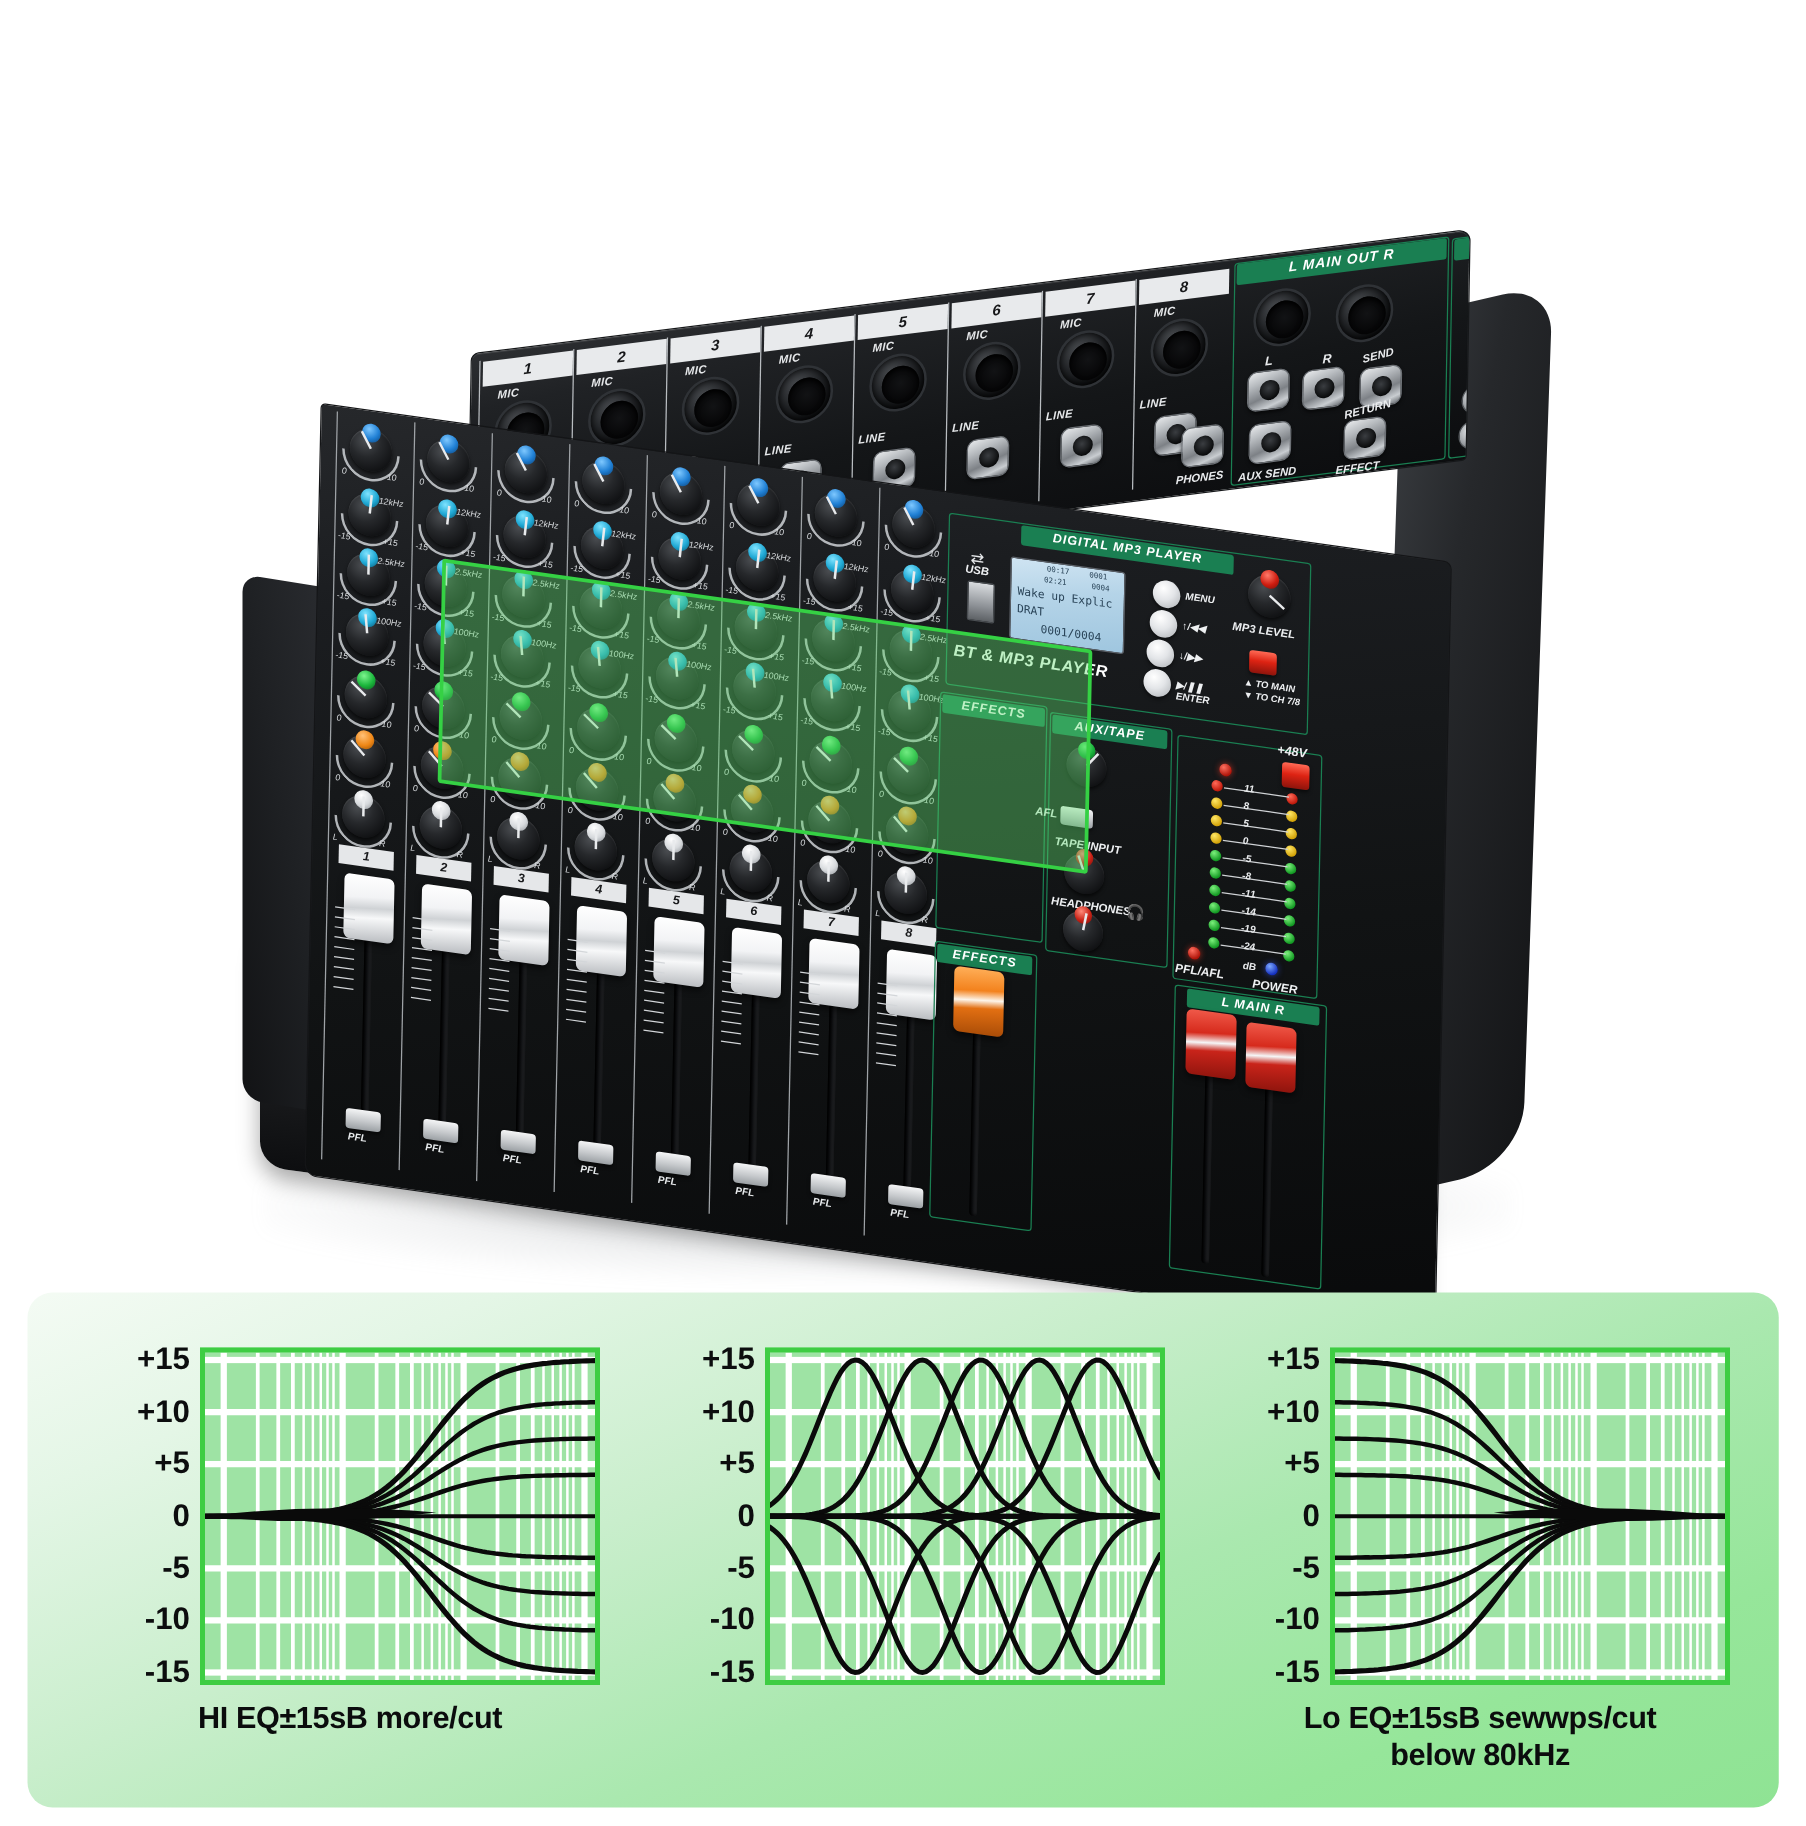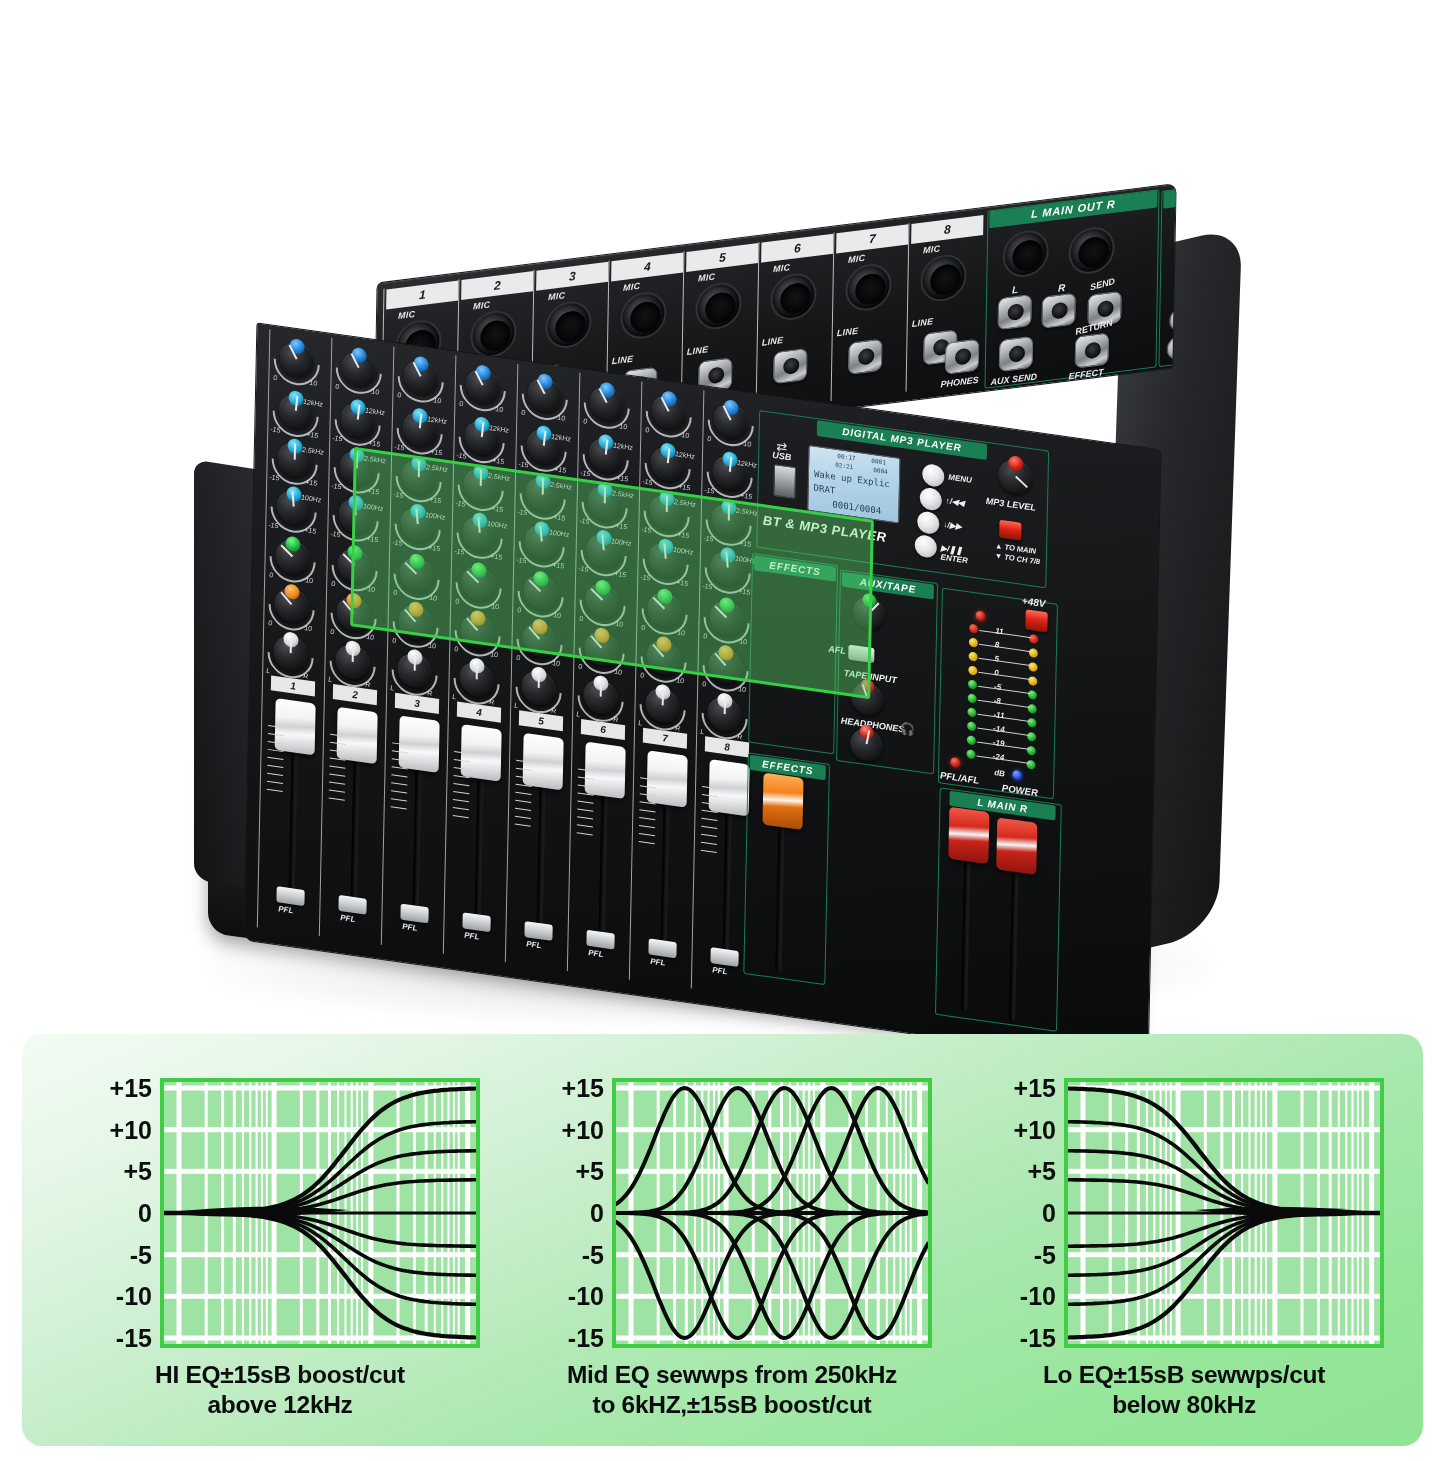--- a/index.html
+++ b/index.html
@@ -1177,22 +1177,21 @@
             <path d="M 0.0,131.0 L 3.5,131.0 L 6.9,131.0 L 10.4,131.0 L 13.9,131.0 L 17.3,131.0 L 20.8,131.0 L 24.3,131.0 L 27.7,130.9 L 31.2,130.9 L 34.7,130.9 L 38.1,130.9 L 41.6,130.9 L 45.1,130.9 L 48.5,130.9 L 52.0,130.8 L 55.5,130.8 L 58.9,130.8 L 62.4,130.8 L 65.9,130.7 L 69.3,130.7 L 72.8,130.6 L 76.3,130.6 L 79.7,130.5 L 83.2,130.4 L 86.7,130.4 L 90.1,130.3 L 93.6,130.1 L 97.1,130.0 L 100.5,129.9 L 104.0,129.7 L 107.5,129.5 L 110.9,129.3 L 114.4,129.0 L 117.9,128.8 L 121.3,128.4 L 124.8,128.1 L 128.3,127.7 L 131.7,127.2 L 135.2,126.7 L 138.7,126.1 L 142.1,125.5 L 145.6,124.8 L 149.1,124.0 L 152.5,123.2 L 156.0,122.3 L 159.5,121.3 L 162.9,120.3 L 166.4,119.2 L 169.9,118.1 L 173.3,117.0 L 176.8,115.8 L 180.3,114.6 L 183.7,113.4 L 187.2,112.2 L 190.7,111.0 L 194.1,109.9 L 197.6,108.8 L 201.1,107.7 L 204.5,106.7 L 208.0,105.8 L 211.5,105.0 L 214.9,104.2 L 218.4,103.5 L 221.9,102.8 L 225.3,102.2 L 228.8,101.7 L 232.3,101.2 L 235.7,100.8 L 239.2,100.4 L 242.7,100.0 L 246.1,99.7 L 249.6,99.5 L 253.1,99.2 L 256.5,99.0 L 260.0,98.9 L 263.5,98.7 L 266.9,98.6 L 270.4,98.5 L 273.9,98.3 L 277.3,98.3 L 280.8,98.2 L 284.3,98.1 L 287.7,98.1 L 291.2,98.0 L 294.7,98.0 L 298.1,97.9 L 301.6,97.9 L 305.1,97.9 L 308.5,97.8 L 312.0,97.8" stroke="#0a0a0a" stroke-width="3.6" fill="none" stroke-linecap="round"></path>
             <path d="M 0,131.0 L 312,131.0" stroke="#0a0a0a" stroke-width="3.2" fill="none"></path>
             <path d="M 0.0,131.0 L 3.5,131.0 L 6.9,131.0 L 10.4,131.0 L 13.9,131.0 L 17.3,131.0 L 20.8,131.0 L 24.3,131.0 L 27.7,131.1 L 31.2,131.1 L 34.7,131.1 L 38.1,131.1 L 41.6,131.1 L 45.1,131.1 L 48.5,131.1 L 52.0,131.2 L 55.5,131.2 L 58.9,131.2 L 62.4,131.2 L 65.9,131.3 L 69.3,131.3 L 72.8,131.4 L 76.3,131.4 L 79.7,131.5 L 83.2,131.6 L 86.7,131.6 L 90.1,131.7 L 93.6,131.9 L 97.1,132.0 L 100.5,132.1 L 104.0,132.3 L 107.5,132.5 L 110.9,132.7 L 114.4,133.0 L 117.9,133.2 L 121.3,133.6 L 124.8,133.9 L 128.3,134.3 L 131.7,134.8 L 135.2,135.3 L 138.7,135.9 L 142.1,136.5 L 145.6,137.2 L 149.1,138.0 L 152.5,138.8 L 156.0,139.7 L 159.5,140.7 L 162.9,141.7 L 166.4,142.8 L 169.9,143.9 L 173.3,145.0 L 176.8,146.2 L 180.3,147.4 L 183.7,148.6 L 187.2,149.8 L 190.7,151.0 L 194.1,152.1 L 197.6,153.2 L 201.1,154.3 L 204.5,155.3 L 208.0,156.2 L 211.5,157.0 L 214.9,157.8 L 218.4,158.5 L 221.9,159.2 L 225.3,159.8 L 228.8,160.3 L 232.3,160.8 L 235.7,161.2 L 239.2,161.6 L 242.7,162.0 L 246.1,162.3 L 249.6,162.5 L 253.1,162.8 L 256.5,163.0 L 260.0,163.1 L 263.5,163.3 L 266.9,163.4 L 270.4,163.5 L 273.9,163.7 L 277.3,163.7 L 280.8,163.8 L 284.3,163.9 L 287.7,163.9 L 291.2,164.0 L 294.7,164.0 L 298.1,164.1 L 301.6,164.1 L 305.1,164.1 L 308.5,164.2 L 312.0,164.2" stroke="#0a0a0a" stroke-width="3.6" fill="none" stroke-linecap="round"></path>
             <path d="M 0.0,131.0 L 3.5,131.0 L 6.9,131.0 L 10.4,131.1 L 13.9,131.1 L 17.3,131.1 L 20.8,131.1 L 24.3,131.1 L 27.7,131.1 L 31.2,131.1 L 34.7,131.1 L 38.1,131.2 L 41.6,131.2 L 45.1,131.2 L 48.5,131.2 L 52.0,131.3 L 55.5,131.3 L 58.9,131.4 L 62.4,131.4 L 65.9,131.5 L 69.3,131.6 L 72.8,131.7 L 76.3,131.8 L 79.7,131.9 L 83.2,132.0 L 86.7,132.2 L 90.1,132.4 L 93.6,132.6 L 97.1,132.8 L 100.5,133.1 L 104.0,133.4 L 107.5,133.8 L 110.9,134.2 L 114.4,134.7 L 117.9,135.2 L 121.3,135.8 L 124.8,136.5 L 128.3,137.3 L 131.7,138.1 L 135.2,139.1 L 138.7,140.2 L 142.1,141.3 L 145.6,142.7 L 149.1,144.1 L 152.5,145.6 L 156.0,147.3 L 159.5,149.1 L 162.9,151.0 L 166.4,153.1 L 169.9,155.2 L 173.3,157.3 L 176.8,159.5 L 180.3,161.8 L 183.7,164.1 L 187.2,166.3 L 190.7,168.5 L 194.1,170.6 L 197.6,172.7 L 201.1,174.6 L 204.5,176.5 L 208.0,178.2 L 211.5,179.8 L 214.9,181.3 L 218.4,182.6 L 221.9,183.9 L 225.3,185.0 L 228.8,186.0 L 232.3,186.9 L 235.7,187.7 L 239.2,188.4 L 242.7,189.1 L 246.1,189.6 L 249.6,190.1 L 253.1,190.5 L 256.5,190.9 L 260.0,191.3 L 263.5,191.6 L 266.9,191.8 L 270.4,192.0 L 273.9,192.2 L 277.3,192.4 L 280.8,192.5 L 284.3,192.7 L 287.7,192.8 L 291.2,192.9 L 294.7,193.0 L 298.1,193.0 L 301.6,193.1 L 305.1,193.1 L 308.5,193.2 L 312.0,193.2" stroke="#0a0a0a" stroke-width="3.6" fill="none" stroke-linecap="round"></path>
             <path d="M 0.0,131.0 L 3.5,131.1 L 6.9,131.1 L 10.4,131.1 L 13.9,131.1 L 17.3,131.1 L 20.8,131.1 L 24.3,131.1 L 27.7,131.2 L 31.2,131.2 L 34.7,131.2 L 38.1,131.2 L 41.6,131.3 L 45.1,131.3 L 48.5,131.4 L 52.0,131.4 L 55.5,131.5 L 58.9,131.6 L 62.4,131.7 L 65.9,131.8 L 69.3,131.9 L 72.8,132.0 L 76.3,132.2 L 79.7,132.3 L 83.2,132.5 L 86.7,132.8 L 90.1,133.0 L 93.6,133.3 L 97.1,133.7 L 100.5,134.1 L 104.0,134.6 L 107.5,135.1 L 110.9,135.7 L 114.4,136.4 L 117.9,137.2 L 121.3,138.1 L 124.8,139.1 L 128.3,140.2 L 131.7,141.4 L 135.2,142.9 L 138.7,144.4 L 142.1,146.2 L 145.6,148.1 L 149.1,150.2 L 152.5,152.5 L 156.0,154.9 L 159.5,157.6 L 162.9,160.4 L 166.4,163.3 L 169.9,166.4 L 173.3,169.6 L 176.8,172.9 L 180.3,176.2 L 183.7,179.5 L 187.2,182.8 L 190.7,186.0 L 194.1,189.1 L 197.6,192.1 L 201.1,195.0 L 204.5,197.7 L 208.0,200.2 L 211.5,202.6 L 214.9,204.8 L 218.4,206.7 L 221.9,208.6 L 225.3,210.2 L 228.8,211.7 L 232.3,213.0 L 235.7,214.2 L 239.2,215.2 L 242.7,216.2 L 246.1,217.0 L 249.6,217.7 L 253.1,218.3 L 256.5,218.9 L 260.0,219.4 L 263.5,219.8 L 266.9,220.2 L 270.4,220.5 L 273.9,220.8 L 277.3,221.0 L 280.8,221.3 L 284.3,221.4 L 287.7,221.6 L 291.2,221.7 L 294.7,221.9 L 298.1,222.0 L 301.6,222.1 L 305.1,222.1 L 308.5,222.2 L 312.0,222.3" stroke="#0a0a0a" stroke-width="3.6" fill="none" stroke-linecap="round"></path>
             <path d="M 0.0,131.1 L 3.5,131.1 L 6.9,131.1 L 10.4,131.1 L 13.9,131.1 L 17.3,131.1 L 20.8,131.2 L 24.3,131.2 L 27.7,131.2 L 31.2,131.2 L 34.7,131.3 L 38.1,131.3 L 41.6,131.4 L 45.1,131.4 L 48.5,131.5 L 52.0,131.6 L 55.5,131.7 L 58.9,131.8 L 62.4,131.9 L 65.9,132.0 L 69.3,132.2 L 72.8,132.4 L 76.3,132.6 L 79.7,132.8 L 83.2,133.1 L 86.7,133.4 L 90.1,133.8 L 93.6,134.2 L 97.1,134.7 L 100.5,135.2 L 104.0,135.9 L 107.5,136.6 L 110.9,137.4 L 114.4,138.3 L 117.9,139.4 L 121.3,140.6 L 124.8,142.0 L 128.3,143.5 L 131.7,145.2 L 135.2,147.2 L 138.7,149.3 L 142.1,151.7 L 145.6,154.3 L 149.1,157.2 L 152.5,160.3 L 156.0,163.6 L 159.5,167.2 L 162.9,171.1 L 166.4,175.1 L 169.9,179.3 L 173.3,183.7 L 176.8,188.1 L 180.3,192.6 L 183.7,197.1 L 187.2,201.6 L 190.7,206.0 L 194.1,210.2 L 197.6,214.3 L 201.1,218.2 L 204.5,221.9 L 208.0,225.4 L 211.5,228.6 L 214.9,231.6 L 218.4,234.3 L 221.9,236.8 L 225.3,239.0 L 228.8,241.0 L 232.3,242.8 L 235.7,244.4 L 239.2,245.9 L 242.7,247.1 L 246.1,248.2 L 249.6,249.2 L 253.1,250.1 L 256.5,250.9 L 260.0,251.5 L 263.5,252.1 L 266.9,252.6 L 270.4,253.1 L 273.9,253.4 L 277.3,253.8 L 280.8,254.1 L 284.3,254.3 L 287.7,254.6 L 291.2,254.7 L 294.7,254.9 L 298.1,255.1 L 301.6,255.2 L 305.1,255.3 L 308.5,255.4 L 312.0,255.5" stroke="#0a0a0a" stroke-width="4.2" fill="none" stroke-linecap="round"></path>
             <path d="M 0,131.0 Q 90,120.0 185,128.0 Q 90,140.0 0,131.0 Z" fill="#0a0a0a"></path>
           </svg>
         </div>
       <div class="eq-caption">
-        <span>HI EQ±15sB boost/cut</span>
-        <span>above 12kHz</span>
+        <span>HI EQ±15sB more/cut</span>
       </div>
     </div>
 
     <div class="eq-card" style="left:490px;">
       <div class="axis">
           <div class="axis-tick" style="top: 10px;">+15</div>
           <div class="axis-tick" style="top: 51.6667px;">+10</div>
           <div class="axis-tick" style="top: 93.3333px;">+5</div>
           <div class="axis-tick" style="top: 135px;">0</div>
           <div class="axis-tick" style="top: 176.667px;">-5</div>
@@ -1242,24 +1241,20 @@
             <path d="M 0.0,131.0 L 2.8,131.0 L 5.7,131.0 L 8.5,131.0 L 11.3,131.0 L 14.2,131.0 L 17.0,131.0 L 19.9,131.0 L 22.7,131.0 L 25.5,131.0 L 28.4,131.0 L 31.2,131.0 L 34.0,131.0 L 36.9,131.0 L 39.7,131.0 L 42.5,131.0 L 45.4,131.0 L 48.2,131.0 L 51.1,131.0 L 53.9,131.0 L 56.7,131.0 L 59.6,131.0 L 62.4,131.0 L 65.2,131.0 L 68.1,131.0 L 70.9,131.0 L 73.7,131.0 L 76.6,131.0 L 79.4,131.0 L 82.3,131.0 L 85.1,131.0 L 87.9,131.0 L 90.8,131.0 L 93.6,131.0 L 96.4,131.0 L 99.3,130.9 L 102.1,130.9 L 104.9,130.9 L 107.8,130.8 L 110.6,130.7 L 113.5,130.6 L 116.3,130.5 L 119.1,130.3 L 122.0,130.1 L 124.8,129.8 L 127.6,129.4 L 130.5,128.8 L 133.3,128.2 L 136.1,127.3 L 139.0,126.3 L 141.8,125.0 L 144.7,123.5 L 147.5,121.6 L 150.3,119.4 L 153.2,116.8 L 156.0,113.8 L 158.8,110.3 L 161.7,106.3 L 164.5,101.8 L 167.3,96.8 L 170.2,91.3 L 173.0,85.3 L 175.9,79.0 L 178.7,72.2 L 181.5,65.2 L 184.4,58.1 L 187.2,50.9 L 190.0,43.7 L 192.9,36.8 L 195.7,30.3 L 198.5,24.3 L 201.4,18.9 L 204.2,14.3 L 207.1,10.7 L 209.9,8.0 L 212.7,6.5 L 215.6,6.0 L 218.4,6.7 L 221.2,8.5 L 224.1,11.3 L 226.9,15.2 L 229.7,19.9 L 232.6,25.4 L 235.4,31.5 L 238.3,38.2 L 241.1,45.1 L 243.9,52.3 L 246.8,59.5 L 249.6,66.6 L 252.4,73.6 L 255.3,80.3 L 258.1,86.6 L 260.9,92.4 L 263.8,97.8 L 266.6,102.7 L 269.5,107.1 L 272.3,111.0 L 275.1,114.4 L 278.0,117.4 L 280.8,119.9 L 283.6,122.0 L 286.5,123.8 L 289.3,125.3 L 292.1,126.5 L 295.0,127.5 L 297.8,128.3 L 300.7,128.9 L 303.5,129.4 L 306.3,129.8 L 309.2,130.1 L 312.0,130.4" stroke="#0a0a0a" stroke-width="4.0" fill="none" stroke-linecap="round"></path>
             <path d="M 0.0,131.0 L 2.8,131.0 L 5.7,131.0 L 8.5,131.0 L 11.3,131.0 L 14.2,131.0 L 17.0,131.0 L 19.9,131.0 L 22.7,131.0 L 25.5,131.0 L 28.4,131.0 L 31.2,131.0 L 34.0,131.0 L 36.9,131.0 L 39.7,131.0 L 42.5,131.0 L 45.4,131.0 L 48.2,131.0 L 51.1,131.0 L 53.9,131.0 L 56.7,131.0 L 59.6,131.0 L 62.4,131.0 L 65.2,131.0 L 68.1,131.0 L 70.9,131.0 L 73.7,131.0 L 76.6,131.0 L 79.4,131.0 L 82.3,131.0 L 85.1,131.0 L 87.9,131.0 L 90.8,131.0 L 93.6,131.0 L 96.4,131.0 L 99.3,131.0 L 102.1,131.0 L 104.9,131.0 L 107.8,131.0 L 110.6,131.0 L 113.5,131.0 L 116.3,131.0 L 119.1,131.0 L 122.0,131.0 L 124.8,131.0 L 127.6,131.0 L 130.5,131.0 L 133.3,131.0 L 136.1,131.0 L 139.0,131.0 L 141.8,131.0 L 144.7,130.9 L 147.5,130.9 L 150.3,130.9 L 153.2,130.8 L 156.0,130.8 L 158.8,130.7 L 161.7,130.6 L 164.5,130.4 L 167.3,130.2 L 170.2,129.9 L 173.0,129.6 L 175.9,129.1 L 178.7,128.5 L 181.5,127.8 L 184.4,126.8 L 187.2,125.7 L 190.0,124.3 L 192.9,122.6 L 195.7,120.6 L 198.5,118.2 L 201.4,115.3 L 204.2,112.1 L 207.1,108.3 L 209.9,104.1 L 212.7,99.3 L 215.6,94.1 L 218.4,88.4 L 221.2,82.2 L 224.1,75.6 L 226.9,68.8 L 229.7,61.7 L 232.6,54.5 L 235.4,47.3 L 238.3,40.2 L 241.1,33.5 L 243.9,27.2 L 246.8,21.5 L 249.6,16.5 L 252.4,12.4 L 255.3,9.2 L 258.1,7.1 L 260.9,6.1 L 263.8,6.2 L 266.6,7.4 L 269.5,9.8 L 272.3,13.1 L 275.1,17.4 L 278.0,22.6 L 280.8,28.4 L 283.6,34.8 L 286.5,41.6 L 289.3,48.7 L 292.1,55.9 L 295.0,63.1 L 297.8,70.2 L 300.7,77.0 L 303.5,83.5 L 306.3,89.5 L 309.2,95.2 L 312.0,100.3" stroke="#0a0a0a" stroke-width="4.0" fill="none" stroke-linecap="round"></path>
             <path d="M 0.0,139.8 L 2.8,141.9 L 5.7,144.4 L 8.5,147.3 L 11.3,150.6 L 14.2,154.5 L 17.0,158.8 L 19.9,163.7 L 22.7,169.0 L 25.5,174.8 L 28.4,181.1 L 31.2,187.7 L 34.0,194.6 L 36.9,201.8 L 39.7,209.0 L 42.5,216.2 L 45.4,223.1 L 48.2,229.8 L 51.1,236.0 L 53.9,241.6 L 56.7,246.4 L 59.6,250.3 L 62.4,253.3 L 65.2,255.2 L 68.1,256.0 L 70.9,255.6 L 73.7,254.2 L 76.6,251.6 L 79.4,248.1 L 82.3,243.6 L 85.1,238.3 L 87.9,232.4 L 90.8,225.9 L 93.6,219.0 L 96.4,211.9 L 99.3,204.7 L 102.1,197.5 L 104.9,190.5 L 107.8,183.7 L 110.6,177.3 L 113.5,171.3 L 116.3,165.8 L 119.1,160.7 L 122.0,156.2 L 124.8,152.1 L 127.6,148.6 L 130.5,145.5 L 133.3,142.8 L 136.1,140.6 L 139.0,138.7 L 141.8,137.1 L 144.7,135.8 L 147.5,134.8 L 150.3,133.9 L 153.2,133.2 L 156.0,132.7 L 158.8,132.3 L 161.7,132.0 L 164.5,131.7 L 167.3,131.5 L 170.2,131.4 L 173.0,131.3 L 175.9,131.2 L 178.7,131.1 L 181.5,131.1 L 184.4,131.1 L 187.2,131.0 L 190.0,131.0 L 192.9,131.0 L 195.7,131.0 L 198.5,131.0 L 201.4,131.0 L 204.2,131.0 L 207.1,131.0 L 209.9,131.0 L 212.7,131.0 L 215.6,131.0 L 218.4,131.0 L 221.2,131.0 L 224.1,131.0 L 226.9,131.0 L 229.7,131.0 L 232.6,131.0 L 235.4,131.0 L 238.3,131.0 L 241.1,131.0 L 243.9,131.0 L 246.8,131.0 L 249.6,131.0 L 252.4,131.0 L 255.3,131.0 L 258.1,131.0 L 260.9,131.0 L 263.8,131.0 L 266.6,131.0 L 269.5,131.0 L 272.3,131.0 L 275.1,131.0 L 278.0,131.0 L 280.8,131.0 L 283.6,131.0 L 286.5,131.0 L 289.3,131.0 L 292.1,131.0 L 295.0,131.0 L 297.8,131.0 L 300.7,131.0 L 303.5,131.0 L 306.3,131.0 L 309.2,131.0 L 312.0,131.0" stroke="#0a0a0a" stroke-width="4.0" fill="none" stroke-linecap="round"></path>
             <path d="M 0.0,131.0 L 2.8,131.0 L 5.7,131.1 L 8.5,131.1 L 11.3,131.1 L 14.2,131.2 L 17.0,131.3 L 19.9,131.4 L 22.7,131.5 L 25.5,131.7 L 28.4,131.9 L 31.2,132.2 L 34.0,132.6 L 36.9,133.2 L 39.7,133.8 L 42.5,134.7 L 45.4,135.7 L 48.2,137.0 L 51.1,138.5 L 53.9,140.4 L 56.7,142.6 L 59.6,145.2 L 62.4,148.2 L 65.2,151.7 L 68.1,155.7 L 70.9,160.2 L 73.7,165.2 L 76.6,170.7 L 79.4,176.7 L 82.3,183.0 L 85.1,189.8 L 87.9,196.8 L 90.8,203.9 L 93.6,211.1 L 96.4,218.3 L 99.3,225.2 L 102.1,231.7 L 104.9,237.7 L 107.8,243.1 L 110.6,247.7 L 113.5,251.3 L 116.3,254.0 L 119.1,255.5 L 122.0,256.0 L 124.8,255.3 L 127.6,253.5 L 130.5,250.7 L 133.3,246.8 L 136.1,242.1 L 139.0,236.6 L 141.8,230.5 L 144.7,223.8 L 147.5,216.9 L 150.3,209.7 L 153.2,202.5 L 156.0,195.4 L 158.8,188.4 L 161.7,181.7 L 164.5,175.4 L 167.3,169.6 L 170.2,164.2 L 173.0,159.3 L 175.9,154.9 L 178.7,151.0 L 181.5,147.6 L 184.4,144.6 L 187.2,142.1 L 190.0,140.0 L 192.9,138.2 L 195.7,136.7 L 198.5,135.5 L 201.4,134.5 L 204.2,133.7 L 207.1,133.1 L 209.9,132.6 L 212.7,132.2 L 215.6,131.9 L 218.4,131.6 L 221.2,131.5 L 224.1,131.3 L 226.9,131.2 L 229.7,131.2 L 232.6,131.1 L 235.4,131.1 L 238.3,131.1 L 241.1,131.0 L 243.9,131.0 L 246.8,131.0 L 249.6,131.0 L 252.4,131.0 L 255.3,131.0 L 258.1,131.0 L 260.9,131.0 L 263.8,131.0 L 266.6,131.0 L 269.5,131.0 L 272.3,131.0 L 275.1,131.0 L 278.0,131.0 L 280.8,131.0 L 283.6,131.0 L 286.5,131.0 L 289.3,131.0 L 292.1,131.0 L 295.0,131.0 L 297.8,131.0 L 300.7,131.0 L 303.5,131.0 L 306.3,131.0 L 309.2,131.0 L 312.0,131.0" stroke="#0a0a0a" stroke-width="4.0" fill="none" stroke-linecap="round"></path>
             <path d="M 0.0,131.0 L 2.8,131.0 L 5.7,131.0 L 8.5,131.0 L 11.3,131.0 L 14.2,131.0 L 17.0,131.0 L 19.9,131.0 L 22.7,131.0 L 25.5,131.0 L 28.4,131.0 L 31.2,131.0 L 34.0,131.0 L 36.9,131.0 L 39.7,131.0 L 42.5,131.0 L 45.4,131.0 L 48.2,131.0 L 51.1,131.1 L 53.9,131.1 L 56.7,131.1 L 59.6,131.2 L 62.4,131.2 L 65.2,131.3 L 68.1,131.4 L 70.9,131.6 L 73.7,131.8 L 76.6,132.1 L 79.4,132.4 L 82.3,132.9 L 85.1,133.5 L 87.9,134.2 L 90.8,135.2 L 93.6,136.3 L 96.4,137.7 L 99.3,139.4 L 102.1,141.4 L 104.9,143.8 L 107.8,146.7 L 110.6,149.9 L 113.5,153.7 L 116.3,157.9 L 119.1,162.7 L 122.0,167.9 L 124.8,173.6 L 127.6,179.8 L 130.5,186.4 L 133.3,193.2 L 136.1,200.3 L 139.0,207.5 L 141.8,214.7 L 144.7,221.8 L 147.5,228.5 L 150.3,234.8 L 153.2,240.5 L 156.0,245.5 L 158.8,249.6 L 161.7,252.8 L 164.5,254.9 L 167.3,255.9 L 170.2,255.8 L 173.0,254.6 L 175.9,252.2 L 178.7,248.9 L 181.5,244.6 L 184.4,239.4 L 187.2,233.6 L 190.0,227.2 L 192.9,220.4 L 195.7,213.3 L 198.5,206.1 L 201.4,198.9 L 204.2,191.8 L 207.1,185.0 L 209.9,178.5 L 212.7,172.5 L 215.6,166.8 L 218.4,161.7 L 221.2,157.0 L 224.1,152.9 L 226.9,149.2 L 229.7,146.1 L 232.6,143.3 L 235.4,141.0 L 238.3,139.0 L 241.1,137.4 L 243.9,136.1 L 246.8,135.0 L 249.6,134.1 L 252.4,133.4 L 255.3,132.8 L 258.1,132.4 L 260.9,132.0 L 263.8,131.7 L 266.6,131.5 L 269.5,131.4 L 272.3,131.3 L 275.1,131.2 L 278.0,131.1 L 280.8,131.1 L 283.6,131.1 L 286.5,131.0 L 289.3,131.0 L 292.1,131.0 L 295.0,131.0 L 297.8,131.0 L 300.7,131.0 L 303.5,131.0 L 306.3,131.0 L 309.2,131.0 L 312.0,131.0" stroke="#0a0a0a" stroke-width="4.0" fill="none" stroke-linecap="round"></path>
             <path d="M 0.0,131.0 L 2.8,131.0 L 5.7,131.0 L 8.5,131.0 L 11.3,131.0 L 14.2,131.0 L 17.0,131.0 L 19.9,131.0 L 22.7,131.0 L 25.5,131.0 L 28.4,131.0 L 31.2,131.0 L 34.0,131.0 L 36.9,131.0 L 39.7,131.0 L 42.5,131.0 L 45.4,131.0 L 48.2,131.0 L 51.1,131.0 L 53.9,131.0 L 56.7,131.0 L 59.6,131.0 L 62.4,131.0 L 65.2,131.0 L 68.1,131.0 L 70.9,131.0 L 73.7,131.0 L 76.6,131.0 L 79.4,131.0 L 82.3,131.0 L 85.1,131.0 L 87.9,131.0 L 90.8,131.0 L 93.6,131.0 L 96.4,131.0 L 99.3,131.1 L 102.1,131.1 L 104.9,131.1 L 107.8,131.2 L 110.6,131.3 L 113.5,131.4 L 116.3,131.5 L 119.1,131.7 L 122.0,131.9 L 124.8,132.2 L 127.6,132.6 L 130.5,133.2 L 133.3,133.8 L 136.1,134.7 L 139.0,135.7 L 141.8,137.0 L 144.7,138.5 L 147.5,140.4 L 150.3,142.6 L 153.2,145.2 L 156.0,148.2 L 158.8,151.7 L 161.7,155.7 L 164.5,160.2 L 167.3,165.2 L 170.2,170.7 L 173.0,176.7 L 175.9,183.0 L 178.7,189.8 L 181.5,196.8 L 184.4,203.9 L 187.2,211.1 L 190.0,218.3 L 192.9,225.2 L 195.7,231.7 L 198.5,237.7 L 201.4,243.1 L 204.2,247.7 L 207.1,251.3 L 209.9,254.0 L 212.7,255.5 L 215.6,256.0 L 218.4,255.3 L 221.2,253.5 L 224.1,250.7 L 226.9,246.8 L 229.7,242.1 L 232.6,236.6 L 235.4,230.5 L 238.3,223.8 L 241.1,216.9 L 243.9,209.7 L 246.8,202.5 L 249.6,195.4 L 252.4,188.4 L 255.3,181.7 L 258.1,175.4 L 260.9,169.6 L 263.8,164.2 L 266.6,159.3 L 269.5,154.9 L 272.3,151.0 L 275.1,147.6 L 278.0,144.6 L 280.8,142.1 L 283.6,140.0 L 286.5,138.2 L 289.3,136.7 L 292.1,135.5 L 295.0,134.5 L 297.8,133.7 L 300.7,133.1 L 303.5,132.6 L 306.3,132.2 L 309.2,131.9 L 312.0,131.6" stroke="#0a0a0a" stroke-width="4.0" fill="none" stroke-linecap="round"></path>
             <path d="M 0.0,131.0 L 2.8,131.0 L 5.7,131.0 L 8.5,131.0 L 11.3,131.0 L 14.2,131.0 L 17.0,131.0 L 19.9,131.0 L 22.7,131.0 L 25.5,131.0 L 28.4,131.0 L 31.2,131.0 L 34.0,131.0 L 36.9,131.0 L 39.7,131.0 L 42.5,131.0 L 45.4,131.0 L 48.2,131.0 L 51.1,131.0 L 53.9,131.0 L 56.7,131.0 L 59.6,131.0 L 62.4,131.0 L 65.2,131.0 L 68.1,131.0 L 70.9,131.0 L 73.7,131.0 L 76.6,131.0 L 79.4,131.0 L 82.3,131.0 L 85.1,131.0 L 87.9,131.0 L 90.8,131.0 L 93.6,131.0 L 96.4,131.0 L 99.3,131.0 L 102.1,131.0 L 104.9,131.0 L 107.8,131.0 L 110.6,131.0 L 113.5,131.0 L 116.3,131.0 L 119.1,131.0 L 122.0,131.0 L 124.8,131.0 L 127.6,131.0 L 130.5,131.0 L 133.3,131.0 L 136.1,131.0 L 139.0,131.0 L 141.8,131.0 L 144.7,131.1 L 147.5,131.1 L 150.3,131.1 L 153.2,131.2 L 156.0,131.2 L 158.8,131.3 L 161.7,131.4 L 164.5,131.6 L 167.3,131.8 L 170.2,132.1 L 173.0,132.4 L 175.9,132.9 L 178.7,133.5 L 181.5,134.2 L 184.4,135.2 L 187.2,136.3 L 190.0,137.7 L 192.9,139.4 L 195.7,141.4 L 198.5,143.8 L 201.4,146.7 L 204.2,149.9 L 207.1,153.7 L 209.9,157.9 L 212.7,162.7 L 215.6,167.9 L 218.4,173.6 L 221.2,179.8 L 224.1,186.4 L 226.9,193.2 L 229.7,200.3 L 232.6,207.5 L 235.4,214.7 L 238.3,221.8 L 241.1,228.5 L 243.9,234.8 L 246.8,240.5 L 249.6,245.5 L 252.4,249.6 L 255.3,252.8 L 258.1,254.9 L 260.9,255.9 L 263.8,255.8 L 266.6,254.6 L 269.5,252.2 L 272.3,248.9 L 275.1,244.6 L 278.0,239.4 L 280.8,233.6 L 283.6,227.2 L 286.5,220.4 L 289.3,213.3 L 292.1,206.1 L 295.0,198.9 L 297.8,191.8 L 300.7,185.0 L 303.5,178.5 L 306.3,172.5 L 309.2,166.8 L 312.0,161.7" stroke="#0a0a0a" stroke-width="4.0" fill="none" stroke-linecap="round"></path>
             <path d="M 0,131.0 L 312,131.0" stroke="#0a0a0a" stroke-width="3.4" fill="none"></path>
           </svg>
         </div>
-      <div class="eq-caption">
-        <span>Mid EQ sewwps from 250kHz</span>
-        <span>to 6kHZ,±15sB boost/cut</span>
-      </div>
     </div>
 
     <div class="eq-card" style="left:942px;">
       <div class="axis">
           <div class="axis-tick" style="top: 10px;">+15</div>
           <div class="axis-tick" style="top: 51.6667px;">+10</div>
           <div class="axis-tick" style="top: 93.3333px;">+5</div>
           <div class="axis-tick" style="top: 135px;">0</div>
           <div class="axis-tick" style="top: 176.667px;">-5</div>
           <div class="axis-tick" style="top: 218.333px;">-10</div>

